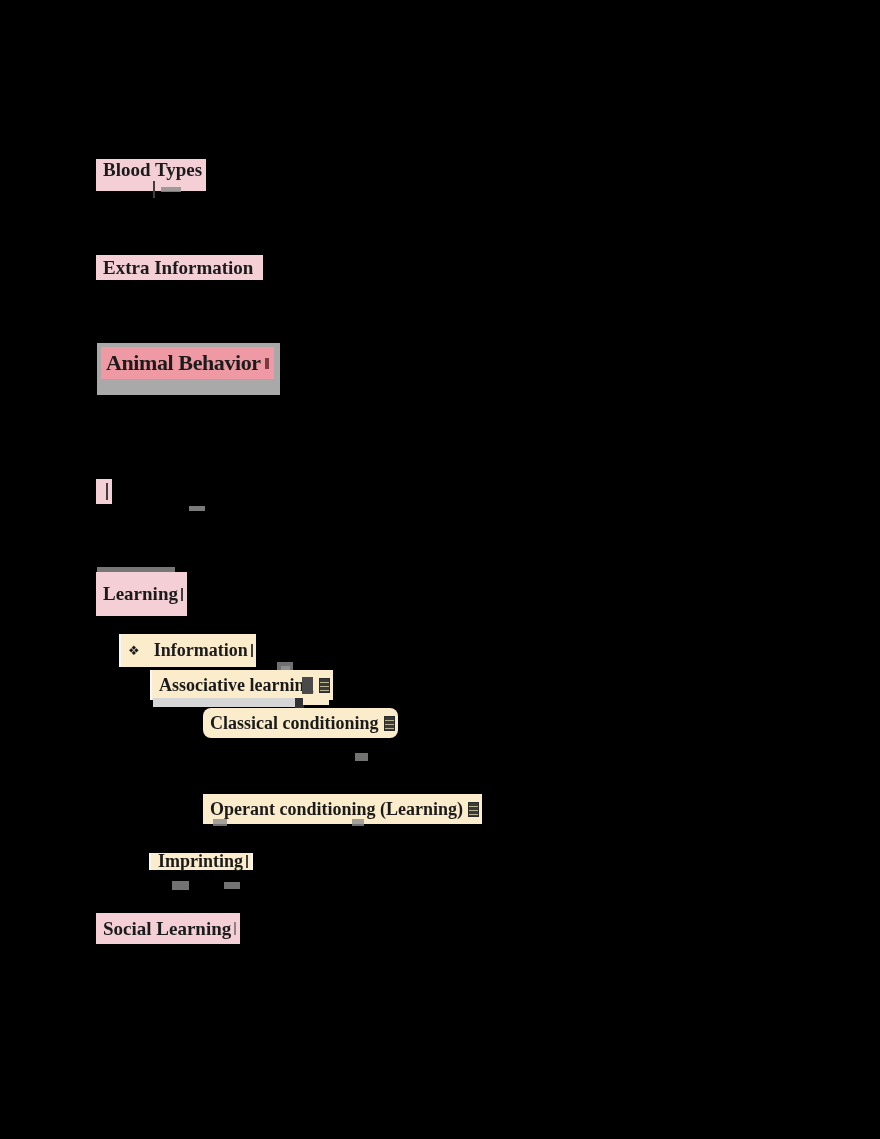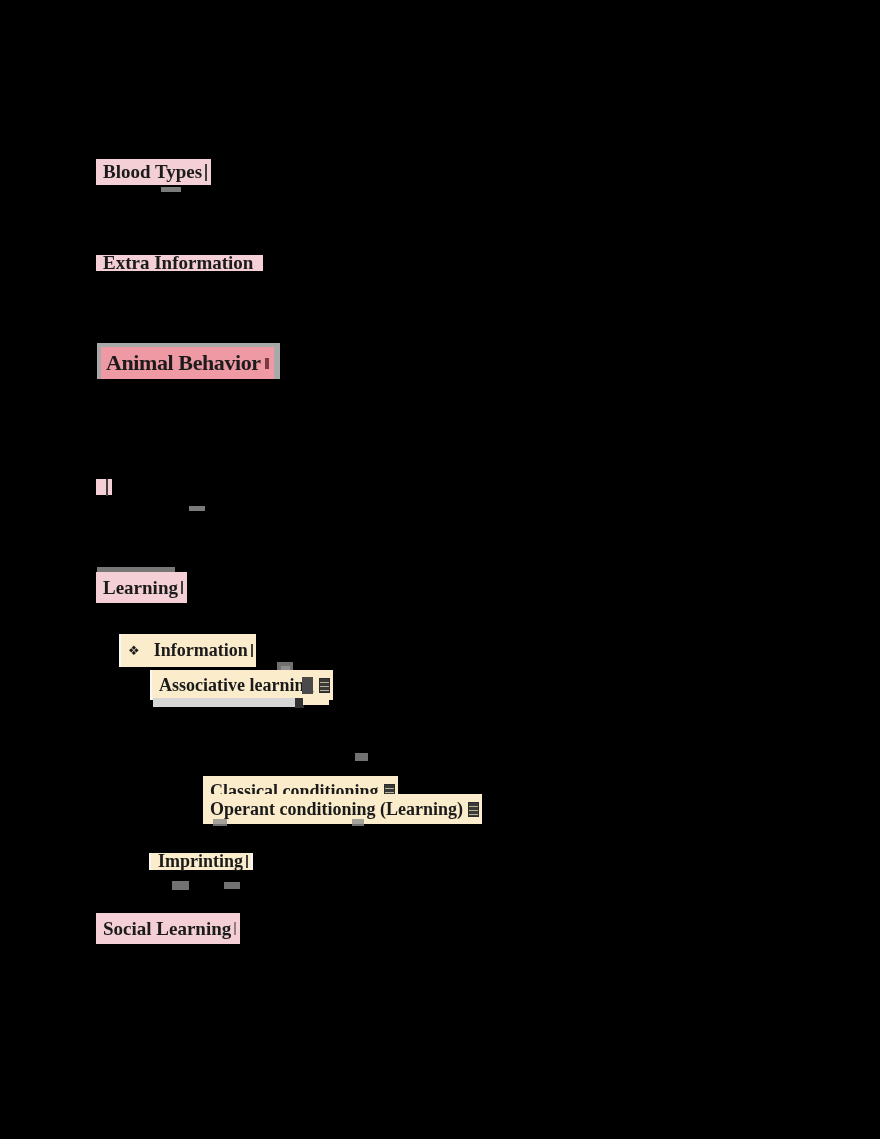--- a/index.html
+++ b/index.html
@@ -10,25 +10,25 @@
   html,body{margin:0;padding:0;background:#000;}
   .canvas{
     position:relative; width:880px; height:1139px; overflow:hidden;
     background:var(--page_bg);
     font-family:"Liberation Serif","DejaVu Serif",serif;
   }
   .hl{
     position:absolute; display:flex; align-items:center;
     font-weight:bold; color:var(--text); white-space:nowrap;
   }
-  .pink{ background:var(--pink); font-size:19px; height:16px; padding:0 4px 0 7px; }
+  .pink{ background:var(--pink); font-size:19px; height:25px; padding:0 4px 0 7px; }
   .cream{ background:var(--cream); font-size:18px; height:30px; padding:0 3px 0 7px; }
   .sel-wrap{
     position:absolute; background:var(--selection_gray);
-    padding:4px 6px 0 4px;
+    padding:4px 6px 16px 4px;
   }
   .salmon{
     position:relative; display:flex; align-items:center;
     background:var(--salmon); color:var(--text);
     font-weight:bold; font-size:22px; letter-spacing:-0.4px;
     height:32px; padding:0 5px 0 5px; white-space:nowrap;
   }
   .bullet{ font-family:"DejaVu Sans",sans-serif; font-size:13px; margin-right:14px; }
   .caret{ width:2px; height:17px; background:#3f3f3f; margin-left:3px; flex:0 0 auto; }
   .caret.small{ height:13px; }
@@ -40,21 +40,21 @@
   }
   .edge{ position:absolute; top:0; bottom:0; width:2px; background:var(--edge_white); }
   .edge.left{ left:-2px; } .edge.right{ right:-2px; }
   .artifact{ position:absolute; }
 </style>
 </head>
 <body style="background: rgb(0, 0, 0);">
 
 <div class="canvas">
 
-  <div class="hl pink" style="left:96px;top:159px;height:26px;">
+  <div class="hl pink" style="left:96px;top:159px;height:32px;flex-direction:column;">
     <span>Blood Types</span>
     <span class="caret"></span>
   </div>
   <div class="artifact" style="left:161px;top:187px;width:20px;height:5px;background:var(--smudge_gray);opacity:.85;"></div>
 
   <div class="hl pink" style="left:96px;top:255px;padding-right:10px;">
     <span>Extra Information</span>
   </div>
 
   <div class="sel-wrap" style="left:97px;top:343px;">
@@ -63,21 +63,21 @@
       <span class="caret red"></span>
     </div>
   </div>
 
   <div class="hl pink" style="left:96px;top:479px;">
     <span class="caret"></span>
   </div>
   <div class="artifact" style="left:189px;top:506px;width:16px;height:5px;background:var(--smudge_gray);opacity:.85;"></div>
 
   <div class="artifact" style="left:97px;top:567px;width:78px;height:5px;background:var(--selection_gray);opacity:.7;"></div>
-  <div class="hl pink" style="left:96px;top:572px;height:31px;">
+  <div class="hl pink" style="left:96px;top:572px;height:44px;">
     <span>Learning</span>
     <span class="caret small"></span>
   </div>
 
   <div class="hl cream" style="left:121px;top:634px;height:33px;">
     <span class="edge left"></span>
     <span class="bullet">❖</span>
     <span>Information</span>
     <span class="caret small"></span>
   </div>
@@ -87,21 +87,21 @@
   <div class="hl cream" style="left:152px;top:670px;">
     <span class="edge left"></span>
     <span>Associative learning</span>
     <span class="hidden-mark"></span>
   </div>
   <div class="artifact" style="left:302px;top:677px;width:11px;height:17px;background:#4a4a4a;"></div>
   <div class="artifact" style="left:153px;top:698px;width:144px;height:9px;background:var(--strip_gray);"></div>
   <div class="artifact" style="left:295px;top:698px;width:9px;height:10px;background:#333;"></div>
   <div class="artifact" style="left:303px;top:694px;width:26px;height:11px;background:var(--cream);"></div>
 
-  <div class="hl cream" style="left:203px;top:776px;">
+  <div class="hl cream" style="left:203px;top:708px;border-radius:8px;">
     <span>Classical conditioning</span>
     <span class="hidden-mark"></span>
   </div>
   <div class="artifact" style="left:355px;top:753px;width:13px;height:8px;background:var(--smudge_gray);opacity:.8;"></div>
 
   <div class="hl cream" style="left:203px;top:794px;">
     <span>Operant conditioning (Learning)</span>
     <span class="hidden-mark"></span>
   </div>
   <div class="artifact" style="left:213px;top:819px;width:14px;height:7px;background:var(--smudge_gray);opacity:.8;"></div>

